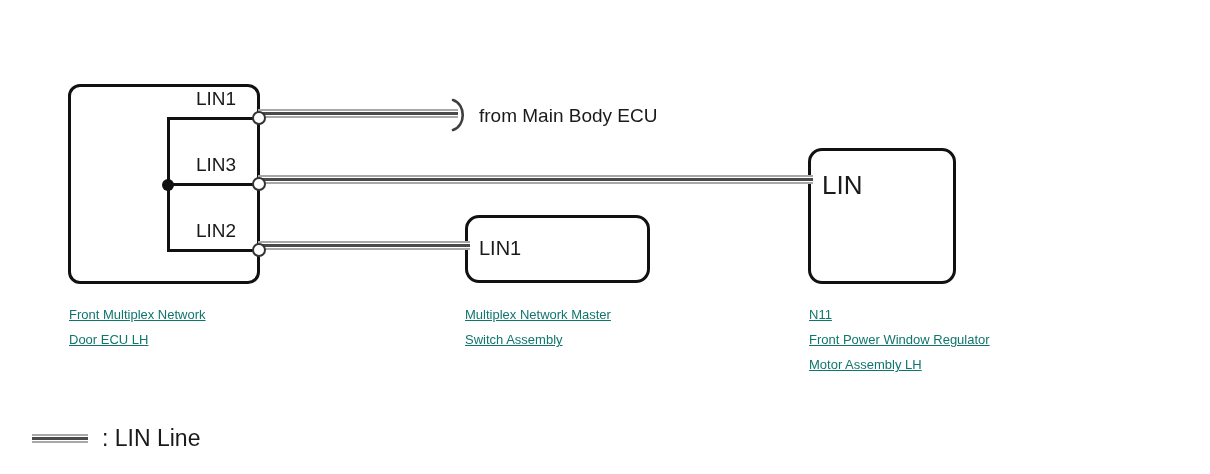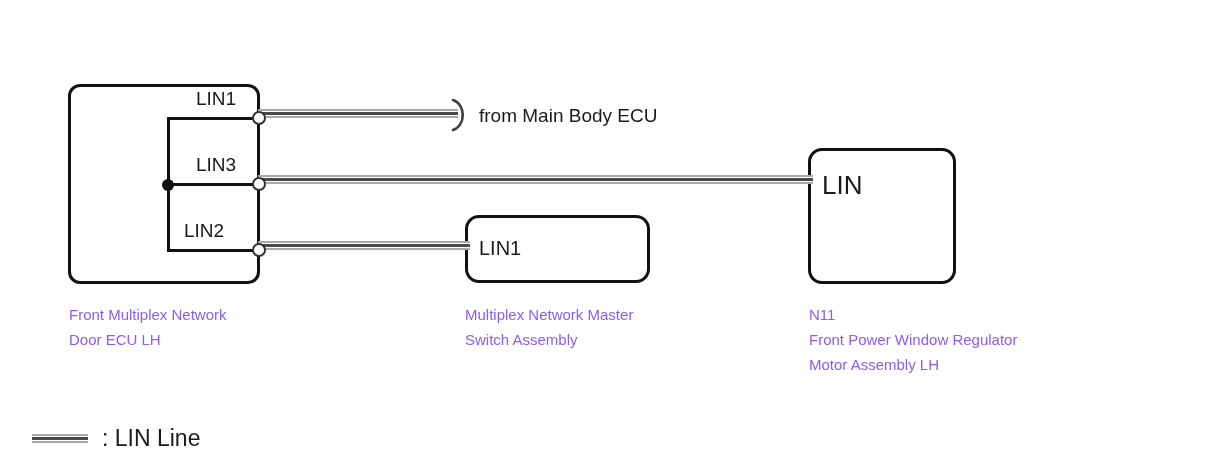--- a/index.html
+++ b/index.html
@@ -34,21 +34,21 @@
   
   .port-label {
     position: absolute;
     font-size: 19px;
     color: #1a1a1a;
     white-space: nowrap;
     line-height: 1;
   }
   #port-lin1 { left: 196px; top: 89px; }
   #port-lin3 { left: 196px; top: 155px; }
-  #port-lin2 { left: 184px; top: 221px; }
+  #port-lin2 { left: 196px; top: 221px; }
   #port-n13-lin1 { left: 479px; top: 238px; font-size: 20px; }
   #port-n11-lin  { left: 822px; top: 172px; font-size: 26px; }
 
   
   .wire {
     position: absolute;
     background: #111111;
   }
   .wire-v { width: 3px; }
   .wire-h { height: 3px; }
@@ -122,24 +122,25 @@
     position: absolute;
     font-size: 19px;
     color: #1a1a1a;
     white-space: nowrap;
     line-height: 1;
   }
   #label-from-main-body { left: 479px; top: 106px; }
 
   .caption {
     position: absolute;
-    font-size: 15px;
-    color: #8b5cf6;
+    font-size: 13px;
+    color: #0f766e;
     line-height: 25px;
     white-space: nowrap;
+    text-decoration: underline;
   }
   #caption-door-ecu { left: 69px;  top: 302px; }
   #caption-n13      { left: 465px; top: 302px; }
   #caption-n11      { left: 809px; top: 302px; }
 
   
   #legend {
     position: absolute;
     left: 32px;
     top: 425px;

